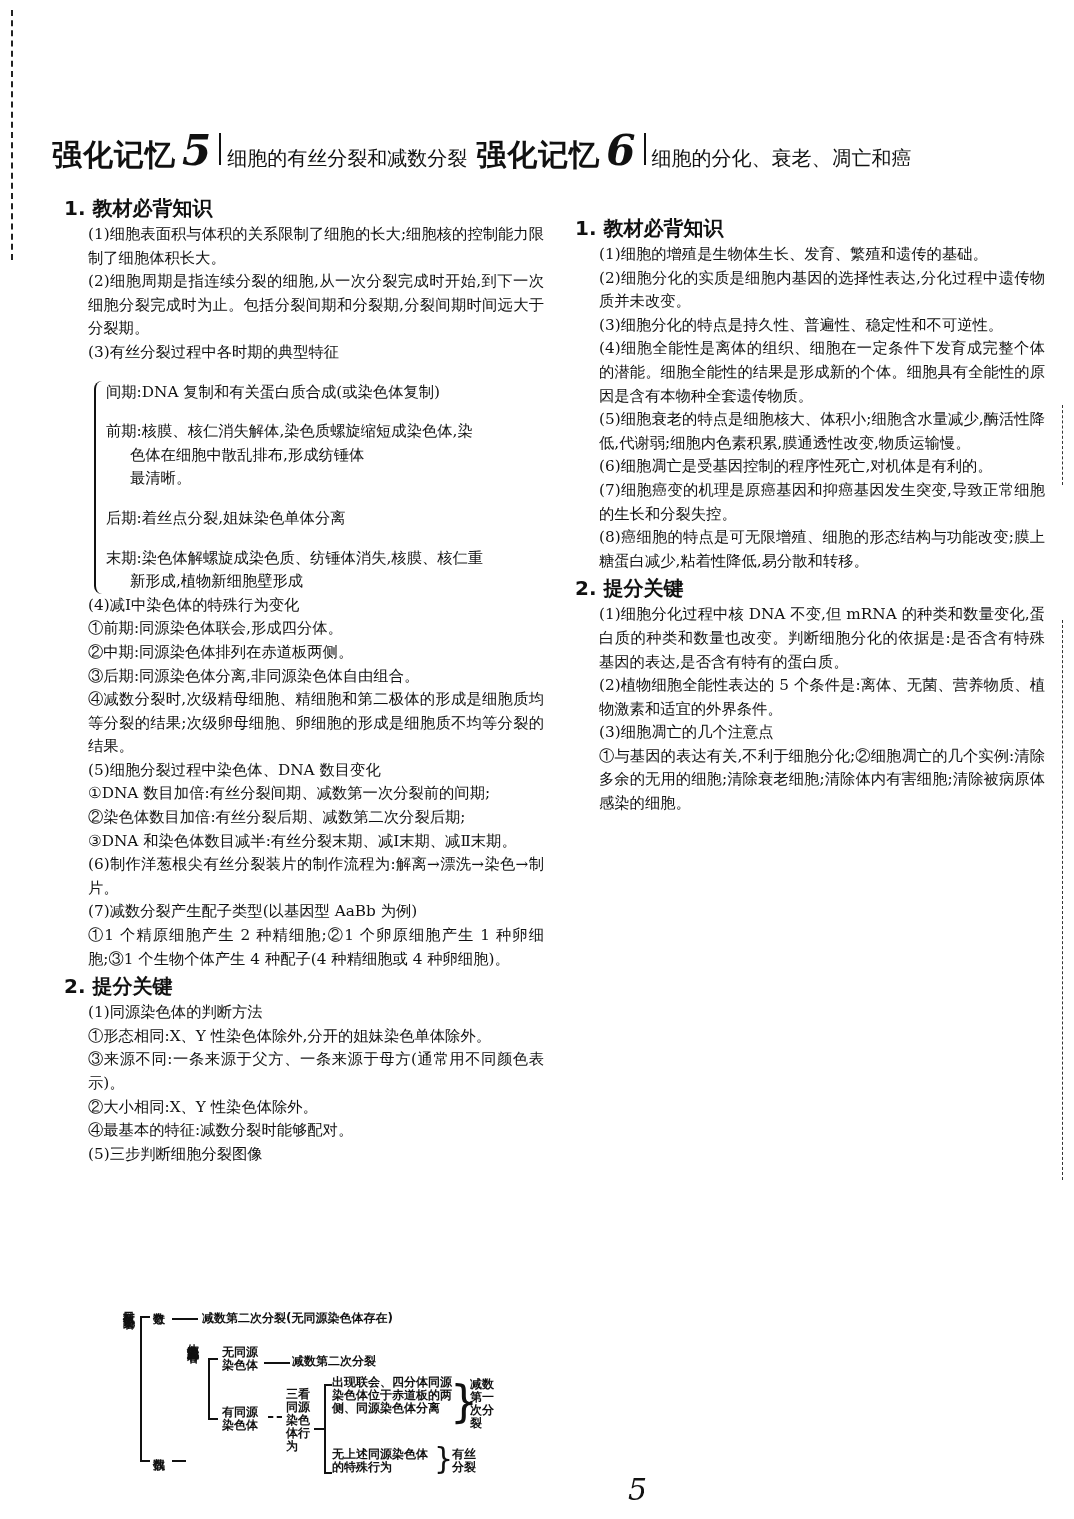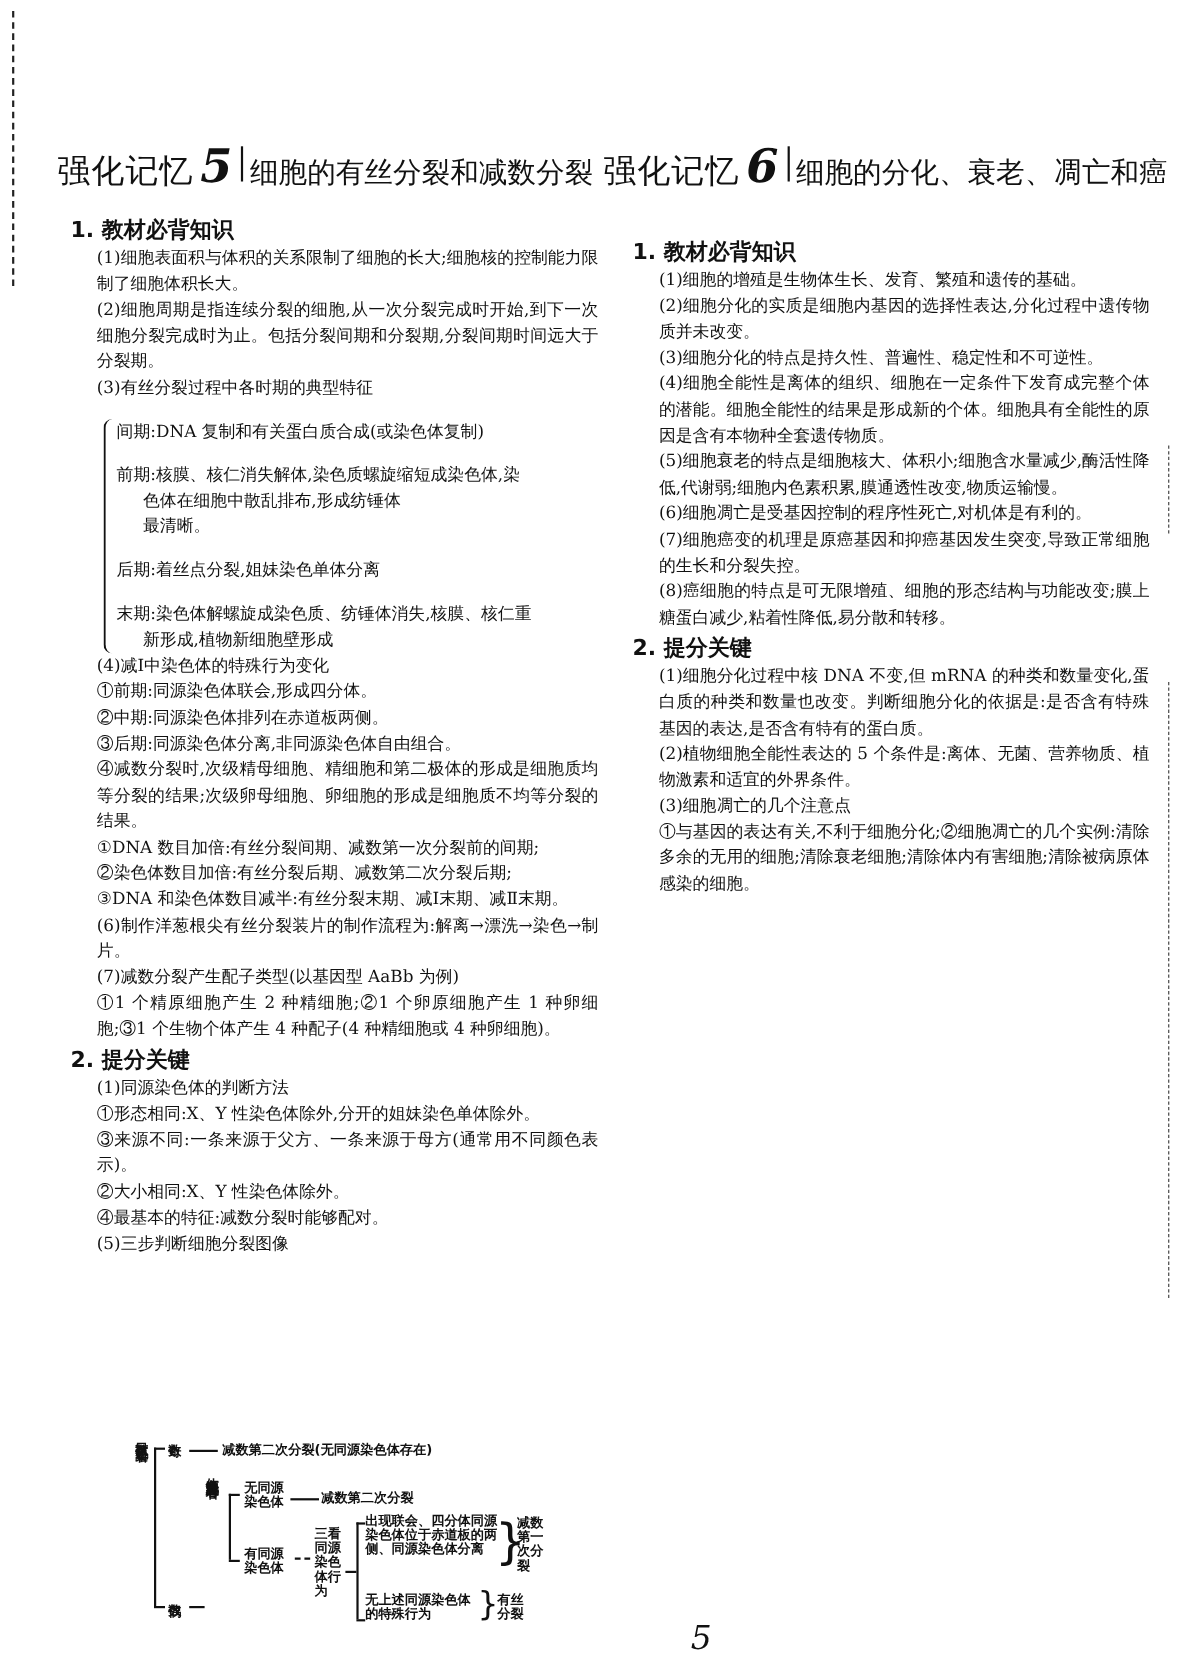--- a/index.html
+++ b/index.html
@@ -2,24 +2,24 @@
 <html><head>
 <meta charset="utf-8">
 <style>
   html, body { margin:0; padding:0; background:#ffffff; }
   body { width:1074px; height:1519px; position:relative; overflow:hidden; color:#111;
          font-family:"DejaVu Serif", serif; }
   .edge-line { position:absolute; left:11px; top:10px; width:0; height:250px; border-left:2px dashed #222; }
   .right-dash { position:absolute; left:1062px; width:0; border-left:1px dashed #333; }
   .title-bar { position:absolute; top:126px; left:52px; width:1022px; height:52px; white-space:nowrap; overflow:hidden; }
   .title { display:inline-flex; align-items:baseline; margin-right:4px; }
-  .t-main { font-family:"DejaVu Sans", sans-serif; font-weight:normal; font-size:30px; letter-spacing:1px; }
+  .t-main { font-family:"DejaVu Sans", sans-serif; font-weight:bold; font-size:30px; letter-spacing:1px; }
   .t-num { font-family:"DejaVu Serif", serif; font-weight:bold; font-style:italic; font-size:42px; margin:0 6px 0 6px; }
   .t-sep { display:inline-block; width:2px; height:32px; background:#111; margin:0 6px 0 2px; vertical-align:-4px; }
-  .t-sub { font-family:"DejaVu Sans", sans-serif; font-size:26px; }
+  .t-sub { font-family:"DejaVu Sans", sans-serif; font-size:20px; }
   .col { position:absolute; font-size:15.3px; line-height:23.6px; }
   .col-left { left:64px; top:193px; width:480px; }
   .col-right { left:575px; top:213px; width:470px; }
   .h2 { font-family:"DejaVu Sans", sans-serif; font-weight:bold; font-size:20px; line-height:30px; margin:0; }
   .p { margin:0 0 0 24px; text-align:justify; }
   .brace-block { position:relative; margin-left:30px; padding-left:10px; border-left:2px solid #111; border-radius:8px 0 0 8px; }
   .brace-block .row { text-indent:0;margin-top:16px; }
   .brace-block .cont { padding-left:24px; }
   .diagram { position:absolute; left:118px; top:1300px; width:400px; height:190px; font-family:"DejaVu Sans", sans-serif; font-weight:bold; font-size:12px; line-height:13px; }
   .vt { position:absolute; writing-mode:vertical-rl; letter-spacing:-1px; }
@@ -63,20 +63,21 @@
     <div class="cont">最清晰。</div>
     <div class="row">后期:着丝点分裂,姐妹染色单体分离</div>
     <div class="row">末期:染色体解螺旋成染色质、纺锤体消失,核膜、核仁重</div>
     <div class="cont">新形成,植物新细胞壁形成</div>
   </div>
   <p class="p">(4)减Ⅰ中染色体的特殊行为变化</p>
   <p class="p">①前期:同源染色体联会,形成四分体。</p>
   <p class="p">②中期:同源染色体排列在赤道板两侧。</p>
   <p class="p">③后期:同源染色体分离,非同源染色体自由组合。</p>
   <p class="p">④减数分裂时,次级精母细胞、精细胞和第二极体的形成是细胞质均等分裂的结果;次级卵母细胞、卵细胞的形成是细胞质不均等分裂的结果。</p>
+  <p class="p">(5)细胞分裂过程中染色体、DNA 数目变化</p>
   <p class="p">①DNA 数目加倍:有丝分裂间期、减数第一次分裂前的间期;</p>
   <p class="p">②染色体数目加倍:有丝分裂后期、减数第二次分裂后期;</p>
   <p class="p">③DNA 和染色体数目减半:有丝分裂末期、减Ⅰ末期、减Ⅱ末期。</p>
   <p class="p">(6)制作洋葱根尖有丝分裂装片的制作流程为:解离→漂洗→染色→制片。</p>
   <p class="p">(7)减数分裂产生配子类型(以基因型 AaBb 为例)</p>
   <p class="p">①1 个精原细胞产生 2 种精细胞;②1 个卵原细胞产生 1 种卵细胞;③1 个生物个体产生 4 种配子(4 种精细胞或 4 种卵细胞)。</p>
 
   <p class="h2">2. 提分关键</p>
   <p class="p">(1)同源染色体的判断方法</p>
   <p class="p">①形态相同:X、Y 性染色体除外,分开的姐妹染色单体除外。</p>

